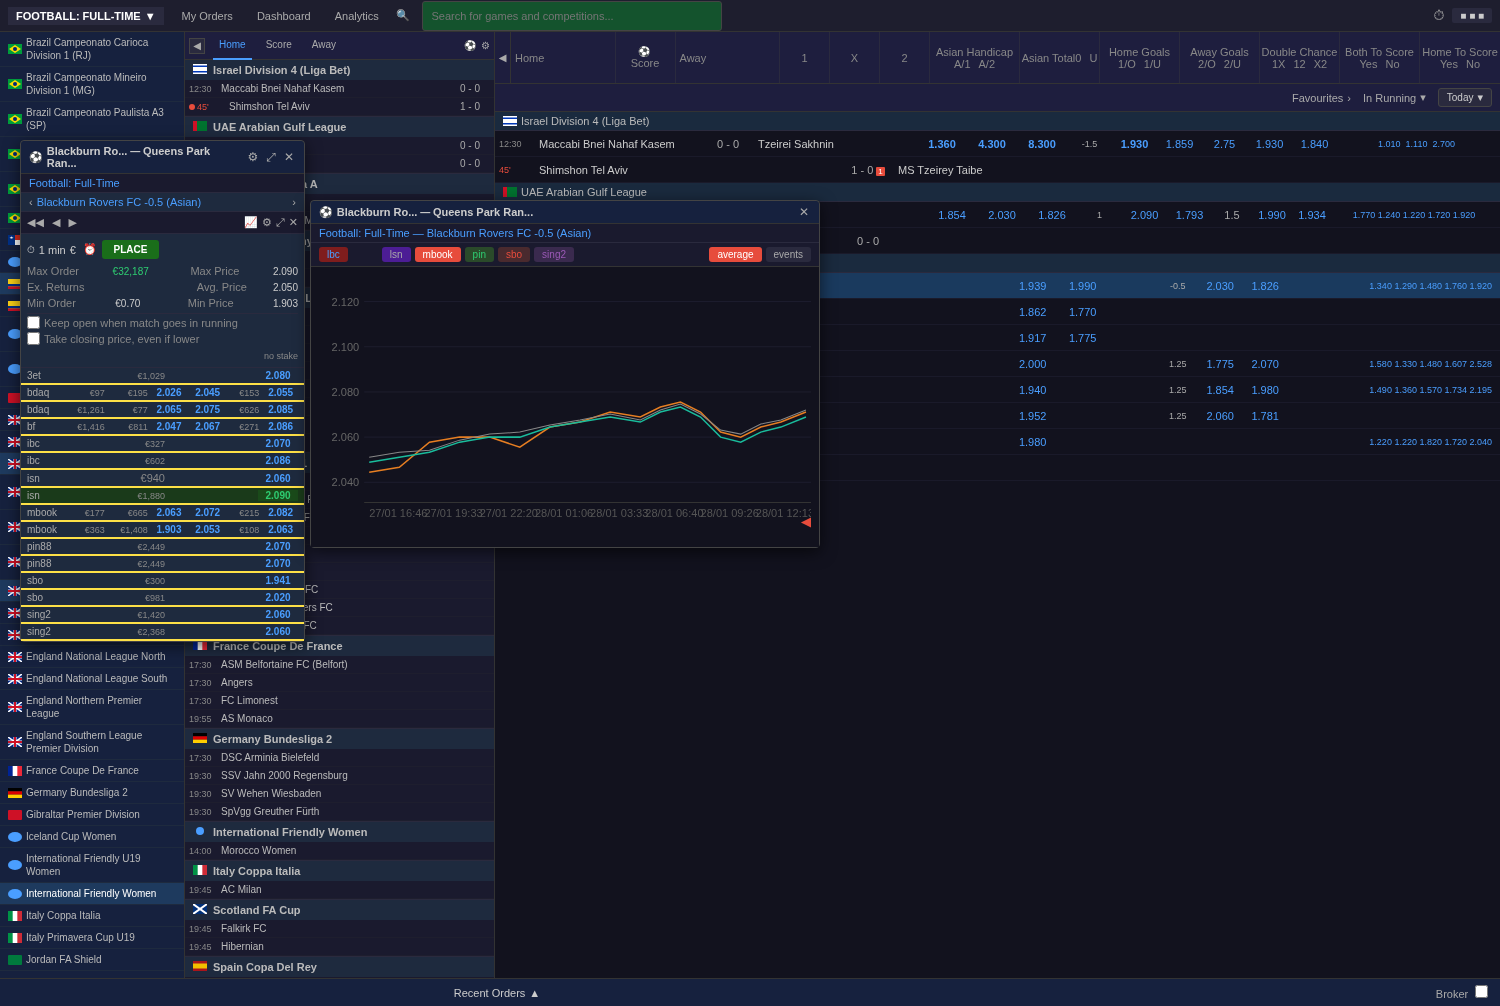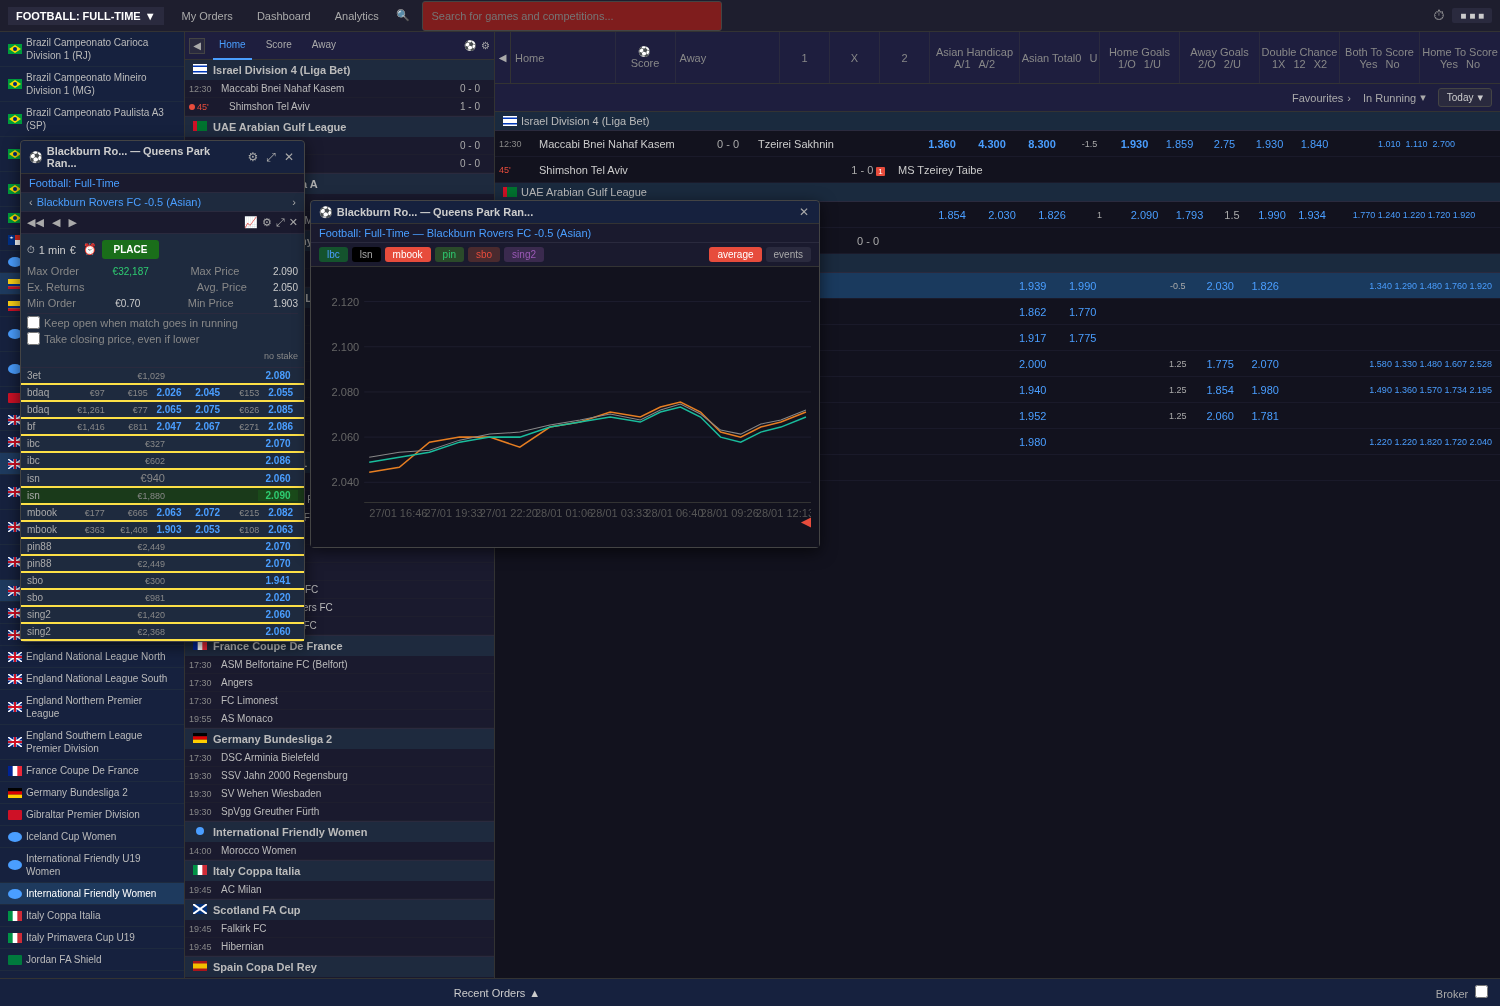--- a/index.html
+++ b/index.html
@@ -21,21 +21,21 @@
       padding: 3px 8px;
       font-size: 11px;
       font-weight: bold;
       display: flex;
       align-items: center;
       gap: 4px;
     }
     .nav-link { color: #aaa; cursor: pointer; padding: 0 6px; font-size: 11px; }
     .search-box {
       flex: 1;
-      background: #7f1d1d;
+      background: #14532d;
       border: 1px solid #444;
       border-radius: 3px;
       color: #aaa;
       padding: 8px 8px;
       font-size: 11px;
       max-width: 300px;
     }
     .nav-right { margin-left: auto; display: flex; align-items: center; gap: 8px; }
     .user-area { background: #2a2a3e; padding: 2px 8px; border-radius: 2px; color: #ccc; font-size: 10px; }
 
@@ -279,22 +279,22 @@
     }
     .broker-tab {
       padding: 2px 8px;
       border-radius: 3px;
       cursor: pointer;
       font-size: 10px;
       background: #2a2a3e;
       color: #aaa;
     }
     .broker-tab.active { background: #e74c3c; color: #fff; }
-    .broker-tab.lbc { background: #14532d; color: #4a9eff; }
-    .broker-tab.lsn { background: #000000; }
+    .broker-tab.lbc { background: #7f1d1d; color: #4a9eff; }
+    .broker-tab.lsn { background: #4c1d95; margin-left: 30px; }
     .broker-tab.lpin { background: #2a4a2a; color: #2ecc71; }
     .broker-tab.lsbo { background: #4a2a2e; color: #e74c3c; }
     .broker-tab.lsing { background: #3a2a4e; color: #9b59b6; }
     .broker-tab-right {
       margin-left: auto;
       display: flex;
       gap: 4px;
     }
     .chart-area {
       height: 280px;

